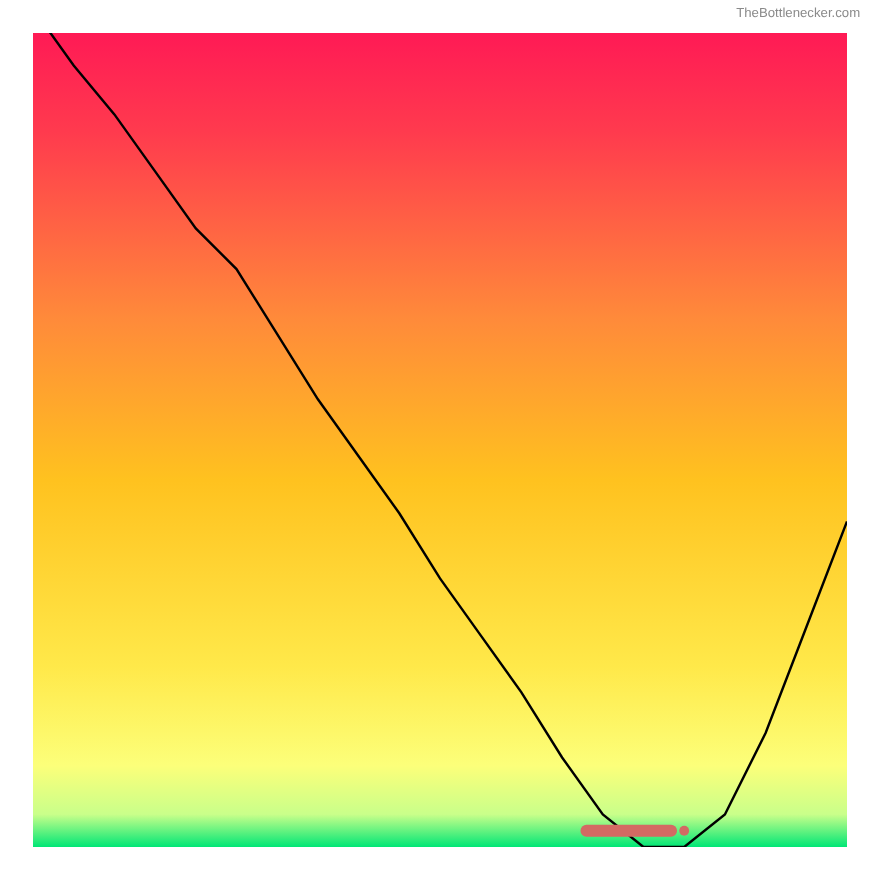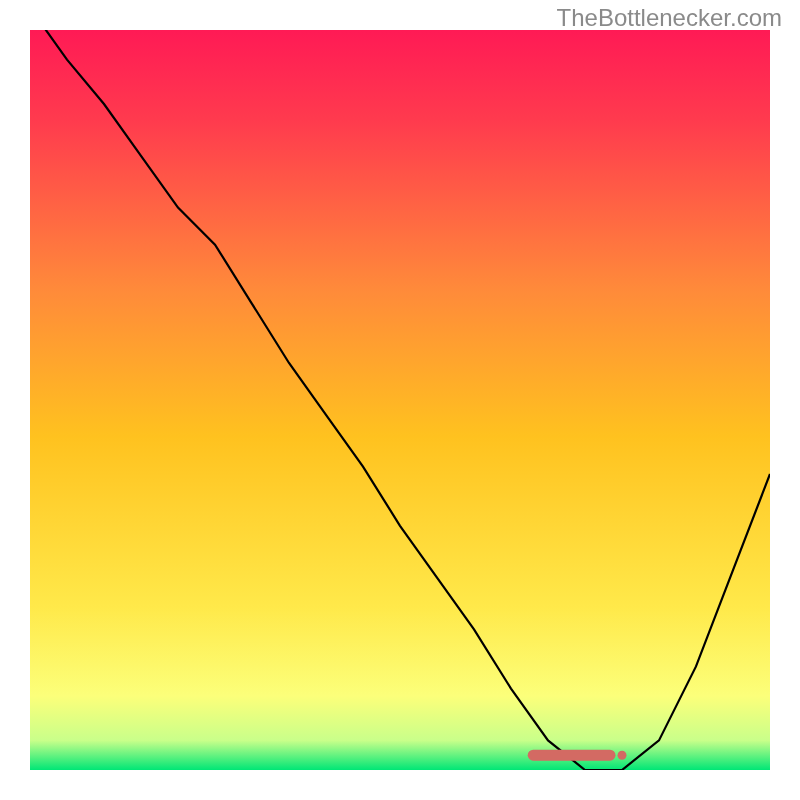--- a/index.html
+++ b/index.html
@@ -7,21 +7,21 @@
     width: 800px;
     height: 800px;
     background: #ffffff;
     position: relative;
     font-family: Arial, sans-serif;
   }
   .watermark {
     position: absolute;
     top: 4px;
     right: 18px;
-    font-size: 24px;
+    font-size: 12px;
     color: #8a8a8a;
     font-weight: 500;
   }
   .plot-area {
     position: absolute;
     left: 30px;
     top: 30px;
     width: 740px;
     height: 740px;
   }

